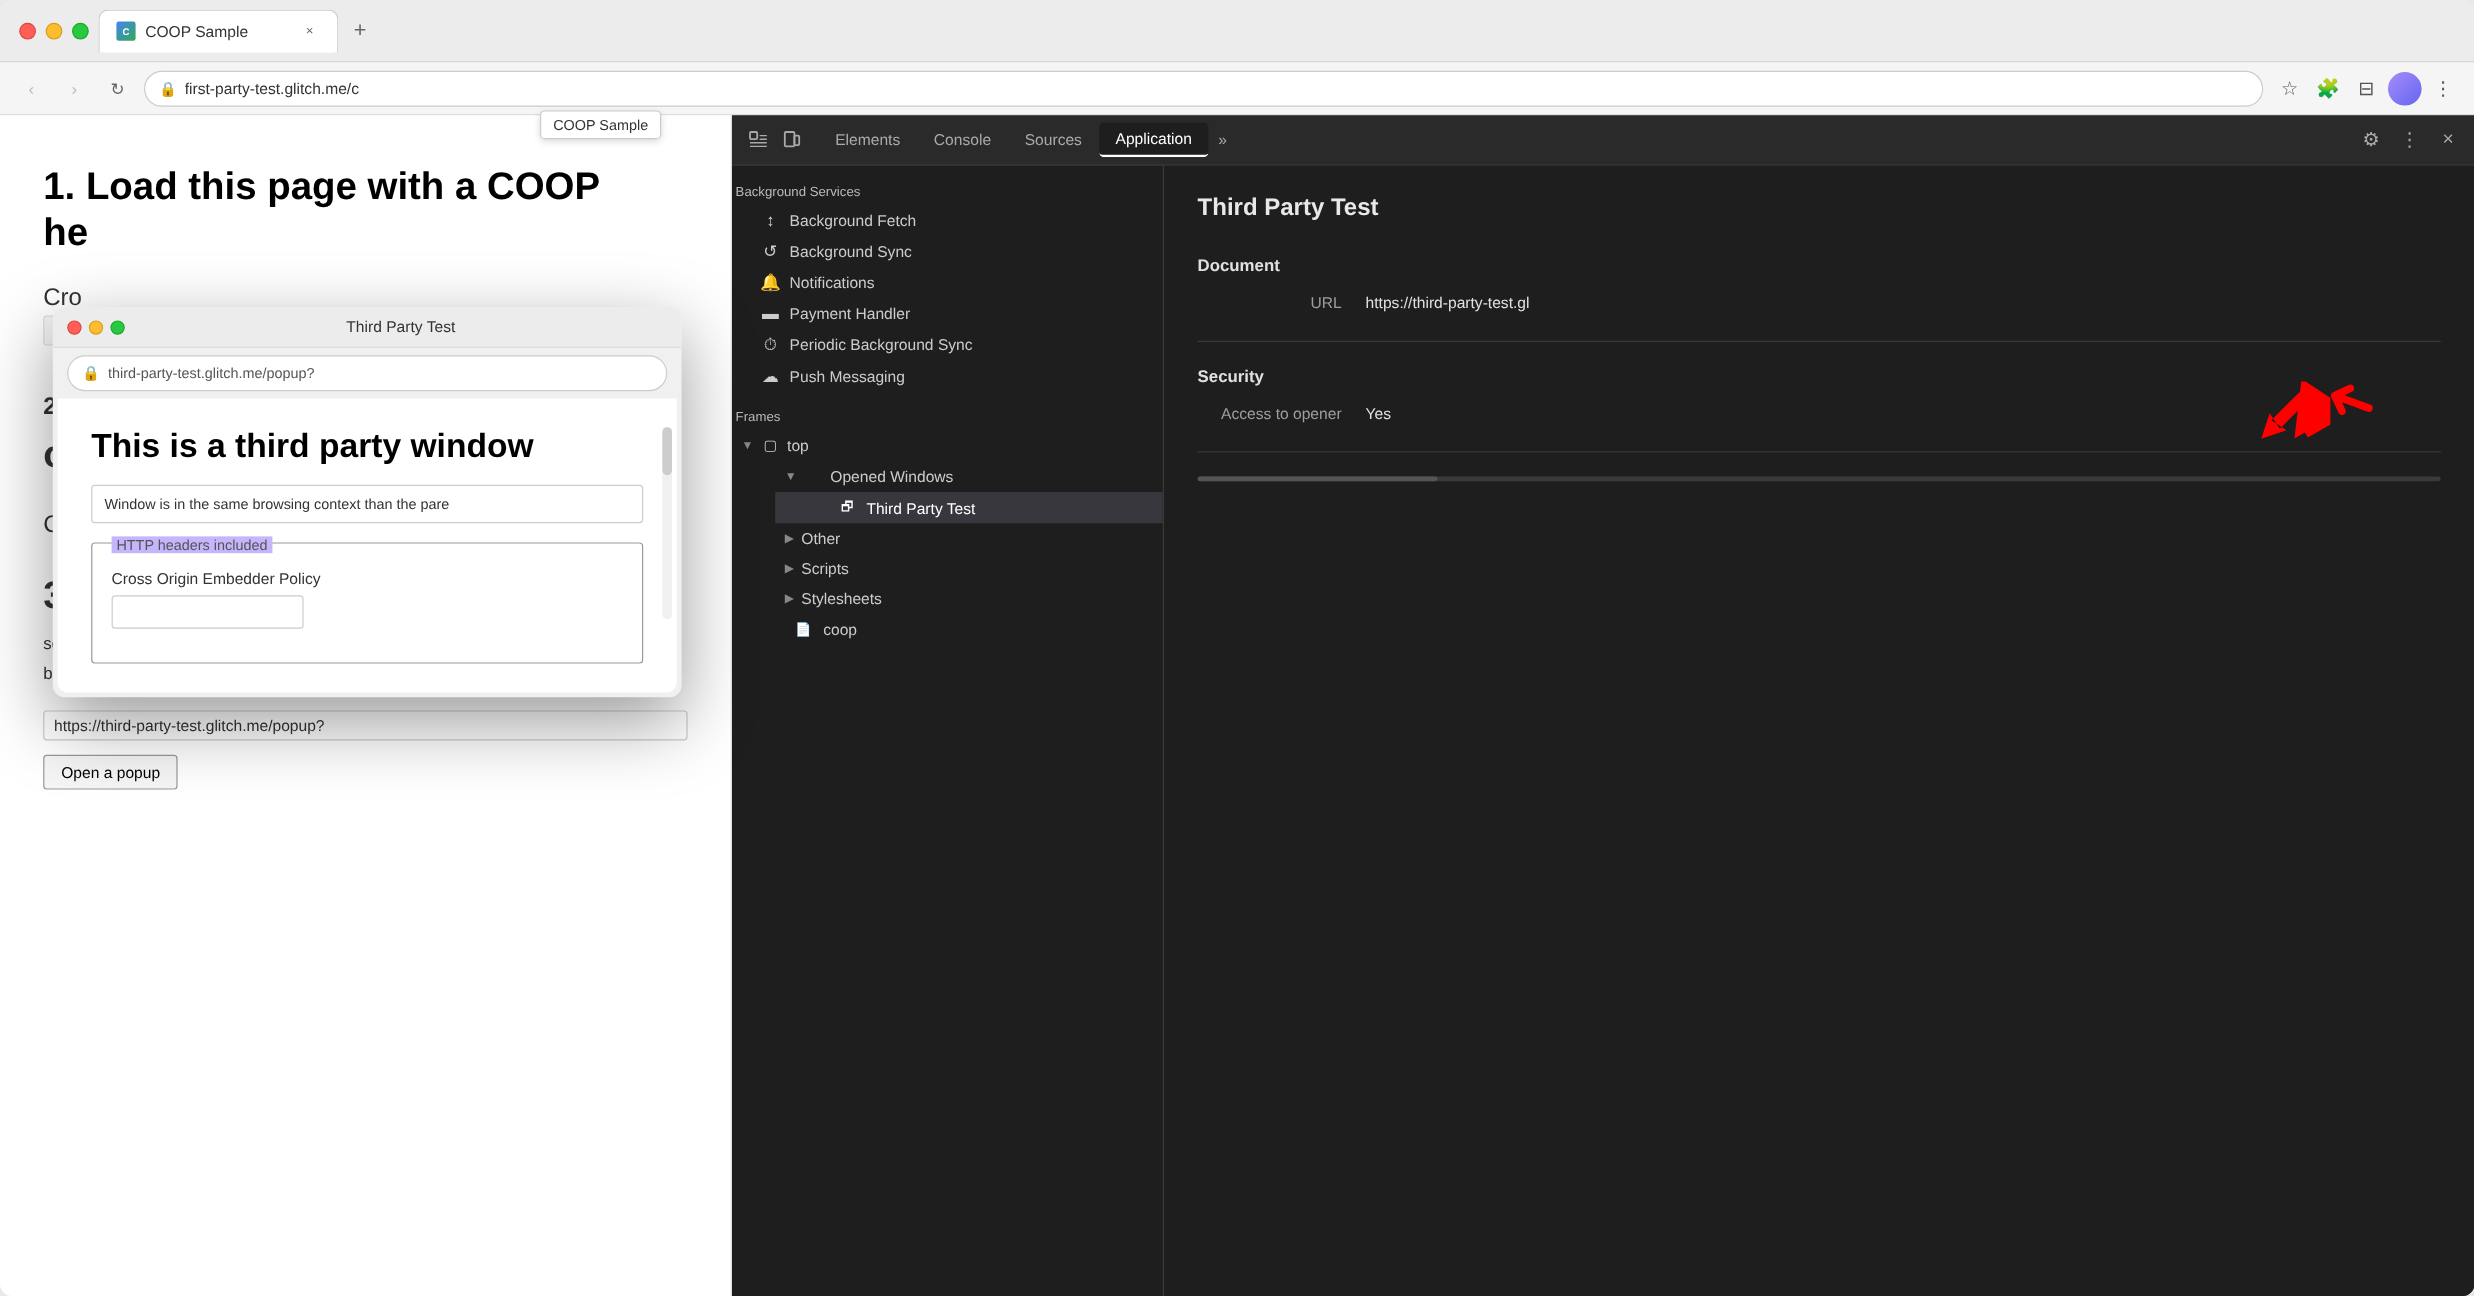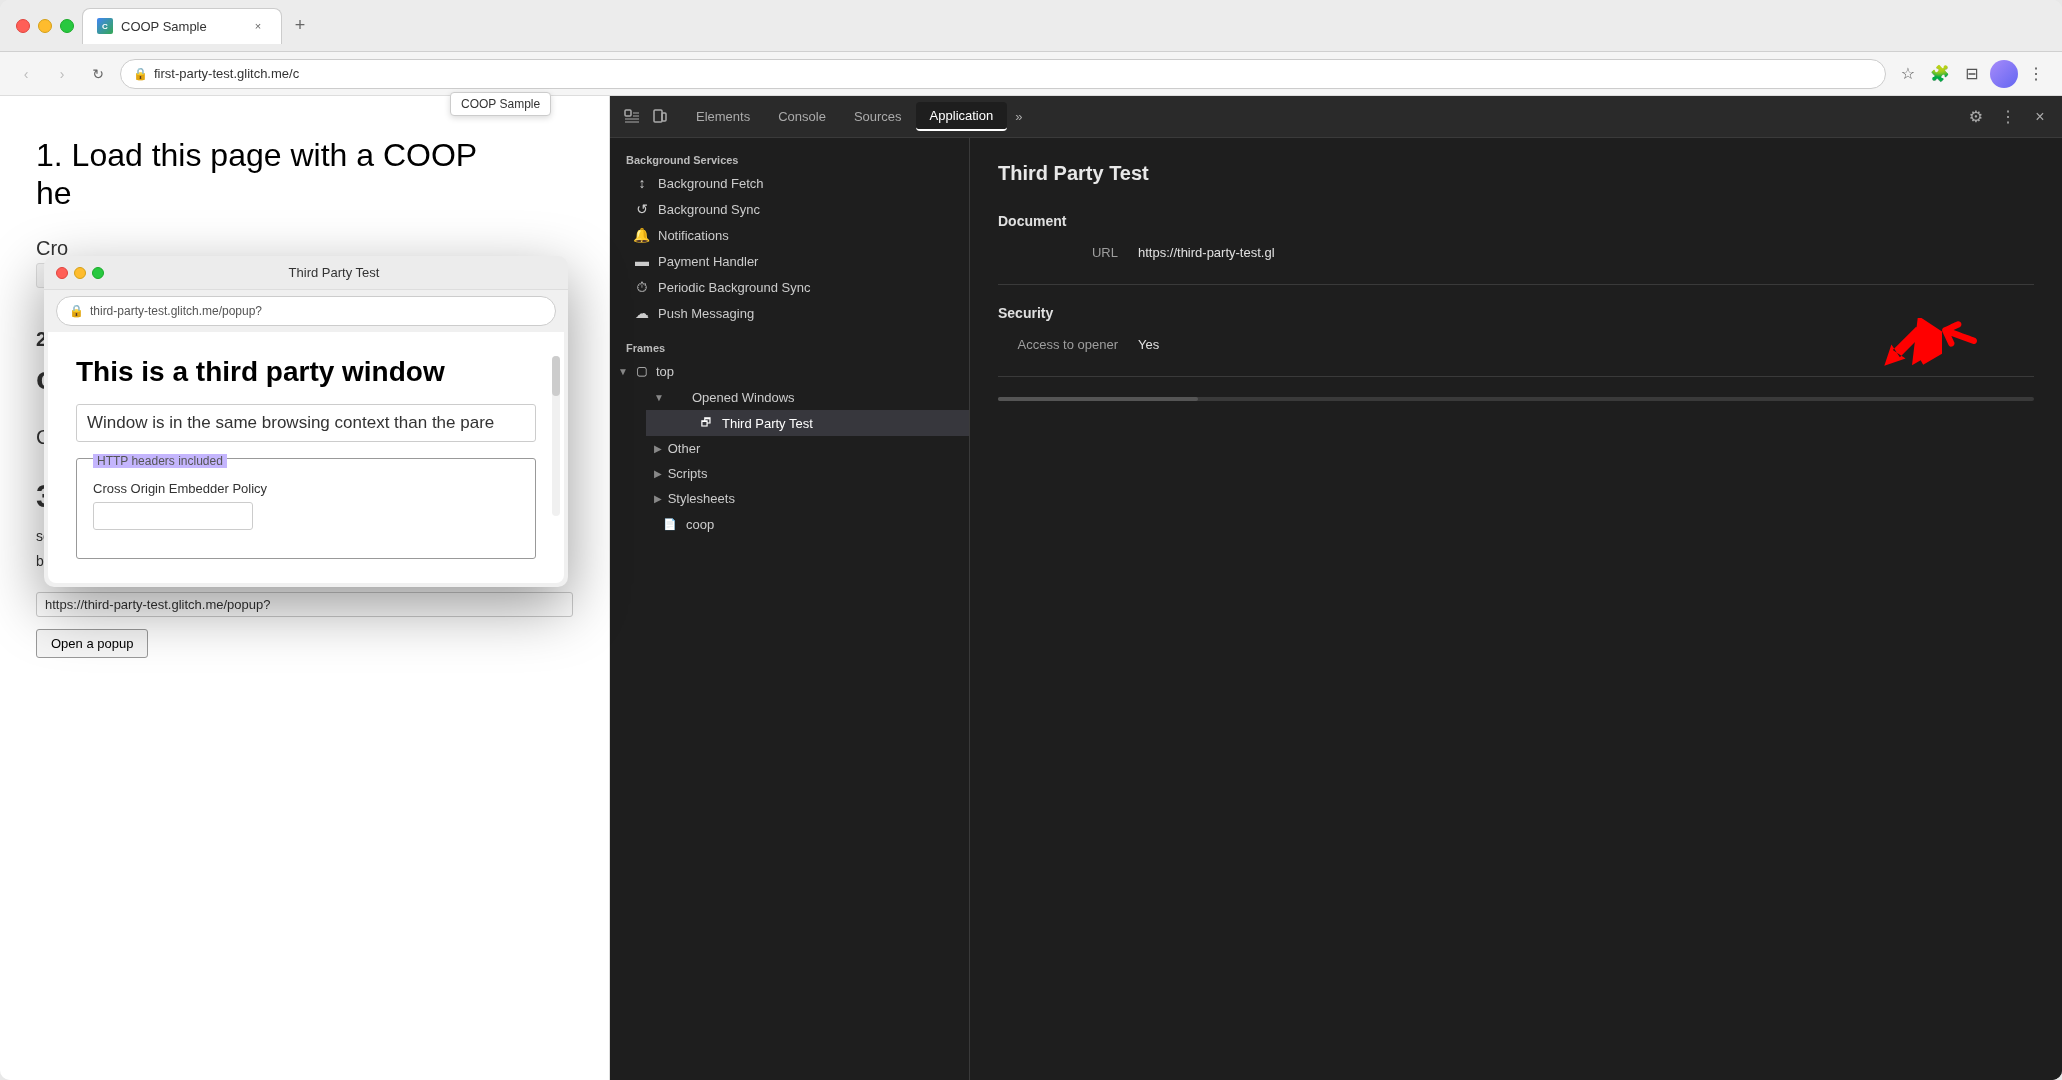--- a/index.html
+++ b/index.html
@@ -26,60 +26,60 @@
     .tooltip-popup { background: white; border: 1px solid #ccc; border-radius: 4px; padding: 4px 10px; font-size: 12px; color: #333; position: absolute; top: 92px; left: 450px; white-space: nowrap; box-shadow: 0 2px 6px rgba(0,0,0,0.15); z-index: 100; }
     .nav-right { display: flex; align-items: center; gap: 4px; }
     .nav-icon-btn { width: 28px; height: 28px; display: flex; align-items: center; justify-content: center; color: #555; font-size: 16px; cursor: pointer; border-radius: 50%; }
     .profile-avatar { width: 28px; height: 28px; border-radius: 50%; background: linear-gradient(135deg, #a78bfa, #6366f1); display: flex; align-items: center; justify-content: center; font-size: 12px; color: white; overflow: hidden; cursor: pointer; }
 
     
     .content-area { flex: 1; display: flex; overflow: hidden; position: relative; }
 
     
     .page-content { width: 610px; background: white; padding: 40px 36px; overflow-y: auto; position: relative; border-right: 1px solid #ddd; }
-    .page-heading { font-size: 32px; font-weight: 400; color: #000; line-height: 1.2; margin-bottom: 16px; }
+    .page-heading { font-size: 32px; font-weight: 700; color: #000; line-height: 1.2; margin-bottom: 16px; }
     .code-snippet { font-family: monospace; background: #f5f5f5; border: 1px solid #ddd; padding: 4px 8px; font-size: 13px; color: #333; border-radius: 3px; display: inline-block; margin-bottom: 16px; }
     .step-section { margin-bottom: 20px; }
     .step-section p { font-size: 20px; color: #333; line-height: 1.5; }
 
     .url-bar-input { width: 100%; border: 1px solid #ccc; border-radius: 3px; padding: 4px 8px; font-size: 13px; color: #333; margin-bottom: 12px; }
     .open-popup-btn { background: #f5f5f5; border: 1px solid #999; padding: 6px 14px; font-size: 13px; cursor: pointer; border-radius: 3px; }
 
     
     .popup-window { position: absolute; top: 160px; left: 44px; width: 524px; background: #f0f0f0; border-radius: 10px; box-shadow: 0 20px 60px rgba(0,0,0,0.4); z-index: 50; overflow: hidden; }
     .popup-title-bar { background: #ececec; height: 34px; display: flex; align-items: center; padding: 0 12px; gap: 8px; border-bottom: 1px solid #ddd; }
     .popup-title { font-size: 13px; color: #333; font-weight: 500; flex: 1; text-align: center; }
     .popup-traffic { display: flex; gap: 6px; }
     .popup-tl { width: 12px; height: 12px; border-radius: 50%; }
     .popup-tl-close { background: #ff5f57; border: 1px solid #e0443e; }
     .popup-tl-min { background: #febc2e; border: 1px solid #d4a017; }
     .popup-tl-max { background: #28c840; border: 1px solid #1aab29; }
     .popup-address { background: white; height: 30px; margin: 6px 12px; border-radius: 15px; border: 1px solid #ccc; display: flex; align-items: center; padding: 0 12px; gap: 6px; font-size: 12px; color: #555; }
     .popup-body { background: white; padding: 24px 28px; margin: 0 4px 4px 4px; border-radius: 0 0 8px 8px; overflow-y: auto; max-height: 420px; position: relative; }
     .popup-heading { font-size: 28px; font-weight: 900; color: #000; margin-bottom: 16px; }
-    .popup-message { font-size: 17px; color: #333; padding: 8px 10px; border: 1px solid #ccc; border-radius: 3px; margin-bottom: 16px; }
+    .popup-message { font-size: 12px; color: #333; padding: 8px 10px; border: 1px solid #ccc; border-radius: 3px; margin-bottom: 16px; }
     .popup-headers-box { border: 1px solid #999; border-radius: 3px; padding: 14px 16px; }
     .popup-field-label { font-size: 13px; color: #333; font-weight: 500; margin-bottom: 6px; }
     .popup-field-input { width: 160px; height: 28px; border: 1px solid #ccc; border-radius: 3px; margin-bottom: 14px; display: block; }
 
     
     .devtools { flex: 1; background: #1e1e1e; display: flex; flex-direction: column; overflow: hidden; }
     .devtools-tabs { background: #2a2a2a; height: 42px; display: flex; align-items: center; padding: 0 8px; border-bottom: 1px solid #3a3a3a; }
     .devtools-tab-btn { padding: 6px 14px; font-size: 13px; color: #aaa; cursor: pointer; border-radius: 4px; white-space: nowrap; }
     .devtools-tab-btn.active { color: #fff; background: #1e1e1e; border-bottom: 2px solid #fff; }
     .devtools-tab-icon { width: 28px; height: 28px; display: flex; align-items: center; justify-content: center; color: #aaa; cursor: pointer; border-radius: 4px; }
     .devtools-tab-more { padding: 0 8px; font-size: 13px; color: #aaa; cursor: pointer; }
     .devtools-tab-spacer { flex: 1; }
     .devtools-toolbar-right { display: flex; align-items: center; gap: 4px; }
 
     .devtools-body { flex: 1; display: flex; overflow: hidden; }
 
     
     .devtools-sidebar { width: 360px; border-right: 1px solid #3a3a3a; overflow-y: auto; padding: 8px 0; }
-    .sidebar-section-header { font-size: 11px; color: #bbb; padding: 8px 16px 4px; font-weight: 700; text-transform: none; letter-spacing: 0; }
+    .sidebar-section-header { font-size: 11px; color: #bbb; padding: 8px 3px 4px; font-weight: 400; text-transform: none; letter-spacing: 0; }
     .sidebar-item { display: flex; align-items: center; gap: 8px; padding: 5px 16px 5px 24px; font-size: 13px; color: #ccc; cursor: pointer; }
     .sidebar-item.selected { background: #37373d; color: #fff; }
     .sidebar-item .item-icon { width: 16px; height: 16px; display: flex; align-items: center; justify-content: center; font-size: 14px; flex-shrink: 0; }
     .sidebar-item .item-text { font-size: 13px; text-align: right; }
     .sidebar-group-header { display: flex; align-items: center; gap: 6px; padding: 5px 8px 5px 8px; font-size: 13px; color: #ccc; cursor: pointer; }
     .sidebar-group-header .expand-icon { font-size: 10px; color: #888; }
     .sidebar-group-header .item-icon { width: 16px; height: 16px; display: flex; align-items: center; justify-content: center; font-size: 14px; }
     .sidebar-child { padding-left: 36px; }
     .sidebar-child2 { padding-left: 52px; }
 

